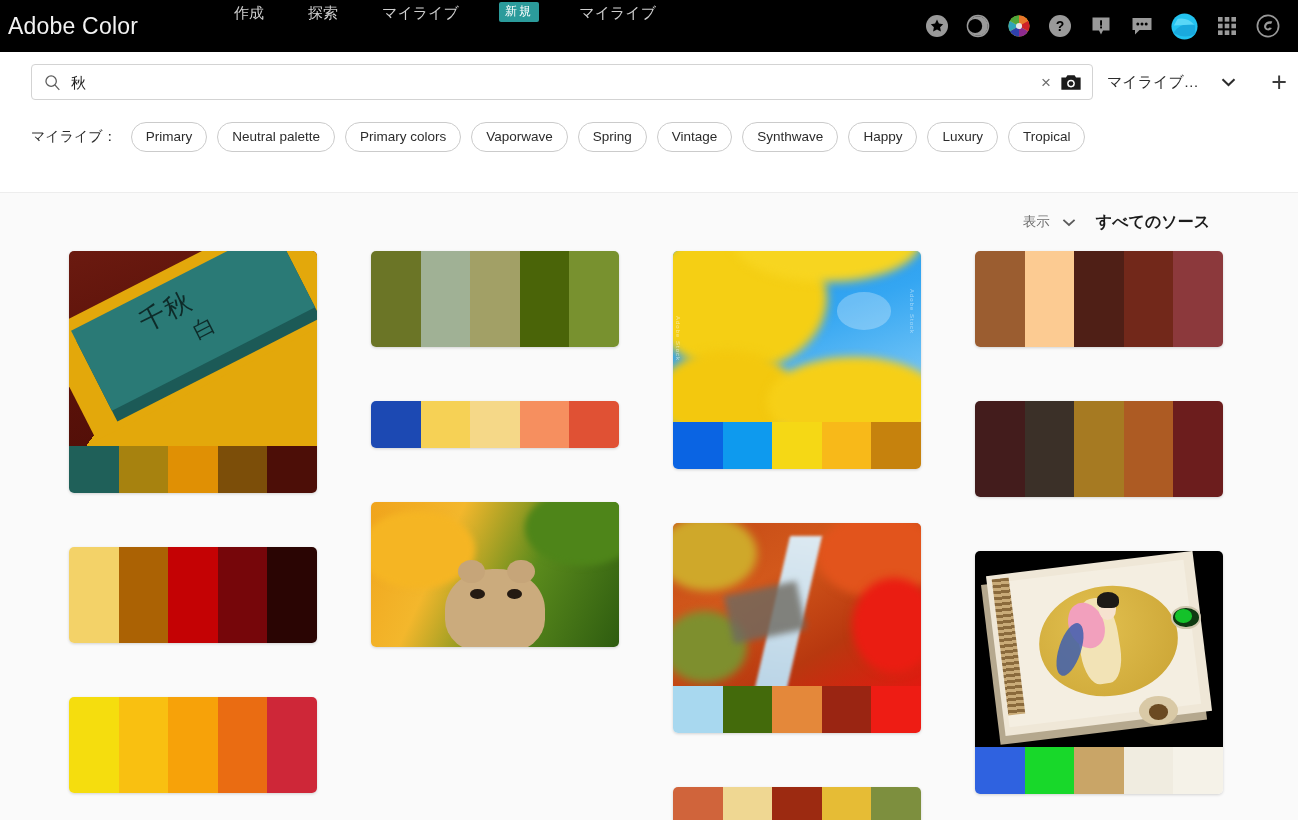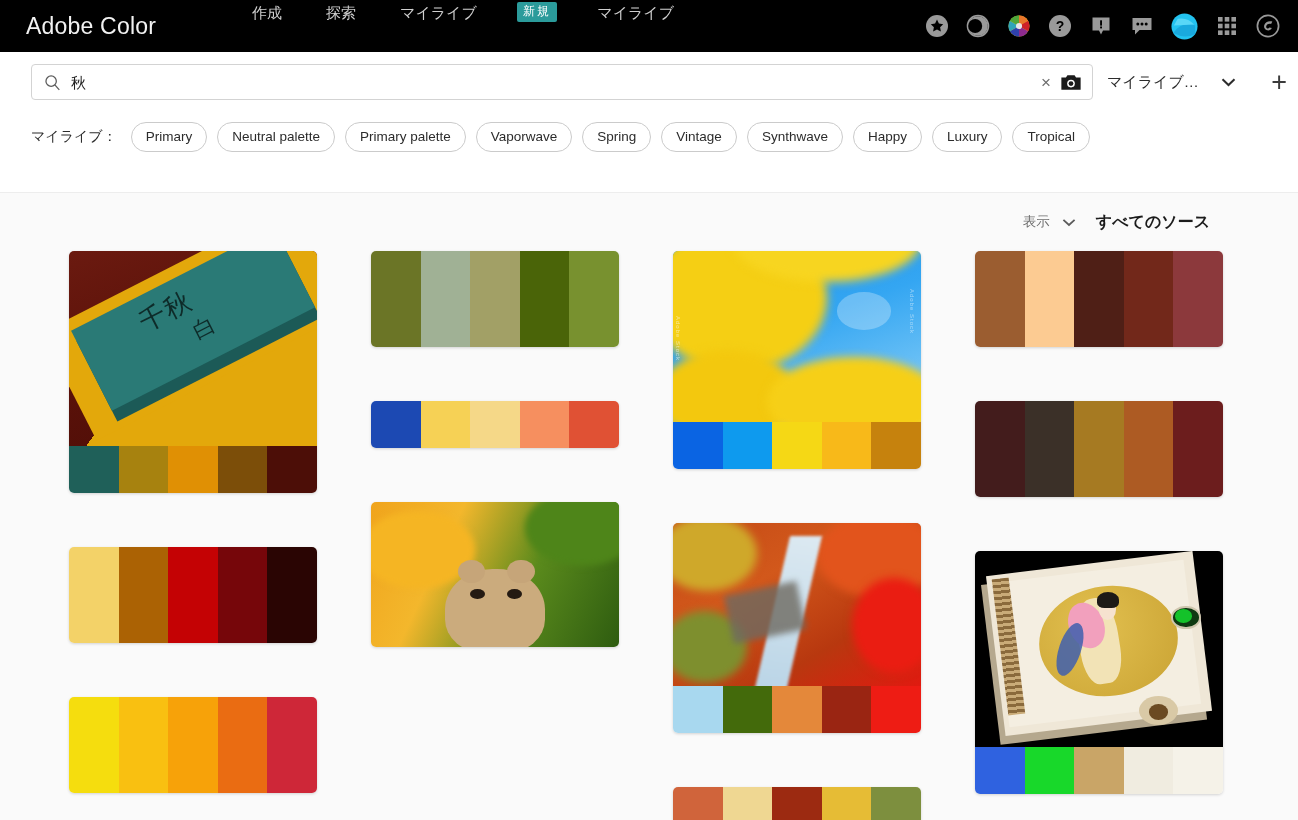--- a/index.html
+++ b/index.html
@@ -10,21 +10,21 @@
     font-family: "Liberation Sans", "DejaVu Sans", sans-serif;
   }
 
   
   .topbar {
     height: 52px; background: #000; color: #fff;
     display: flex; align-items: center; position: relative;
   }
   .brand {
     font-size: 23px; font-weight: 400; color: #f2f2f2;
-    margin-left: 26px; letter-spacing: .2px; white-space: nowrap;
+    margin-left: 8px; letter-spacing: .2px; white-space: nowrap;
   }
   .nav {
     display: flex; align-items: center; gap: 44px;
     margin-left: 96px; height: 52px;
   }
   .nav-item {
     font-size: 15px; color: #cfcfcf; position: relative;
     display: flex; align-items: flex-start; height: 44px;
     white-space: nowrap; cursor: pointer;
   }
@@ -241,21 +241,21 @@
     </svg>
   </div>
 
   <div class="plus">+</div>
 </div>
 
 <div class="tagrow">
   <span class="caption">マイライブ：</span>
   <span class="tag">Primary</span>
   <span class="tag">Neutral palette</span>
-  <span class="tag">Primary palette</span>
+  <span class="tag">Primary colors</span>
   <span class="tag">Vaporwave</span>
   <span class="tag">Spring</span>
   <span class="tag">Vintage</span>
   <span class="tag">Synthwave</span>
   <span class="tag">Happy</span>
   <span class="tag">Luxury</span>
   <span class="tag">Tropical</span>
 </div>
 
 <div class="results">

